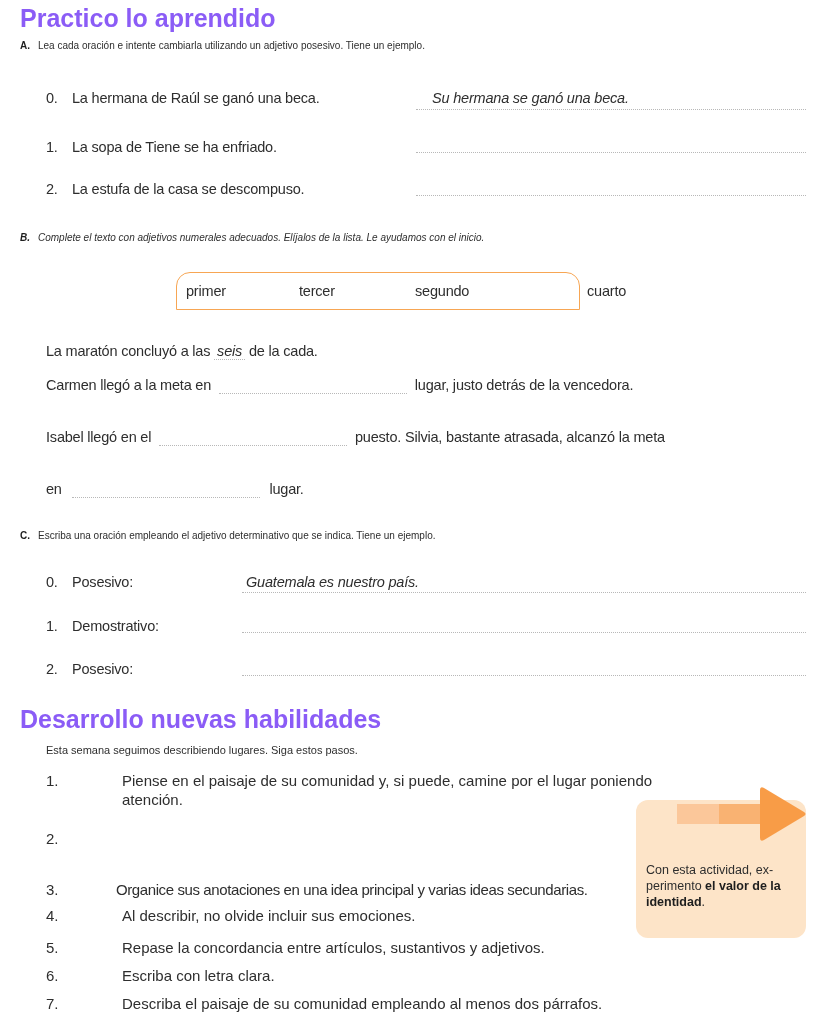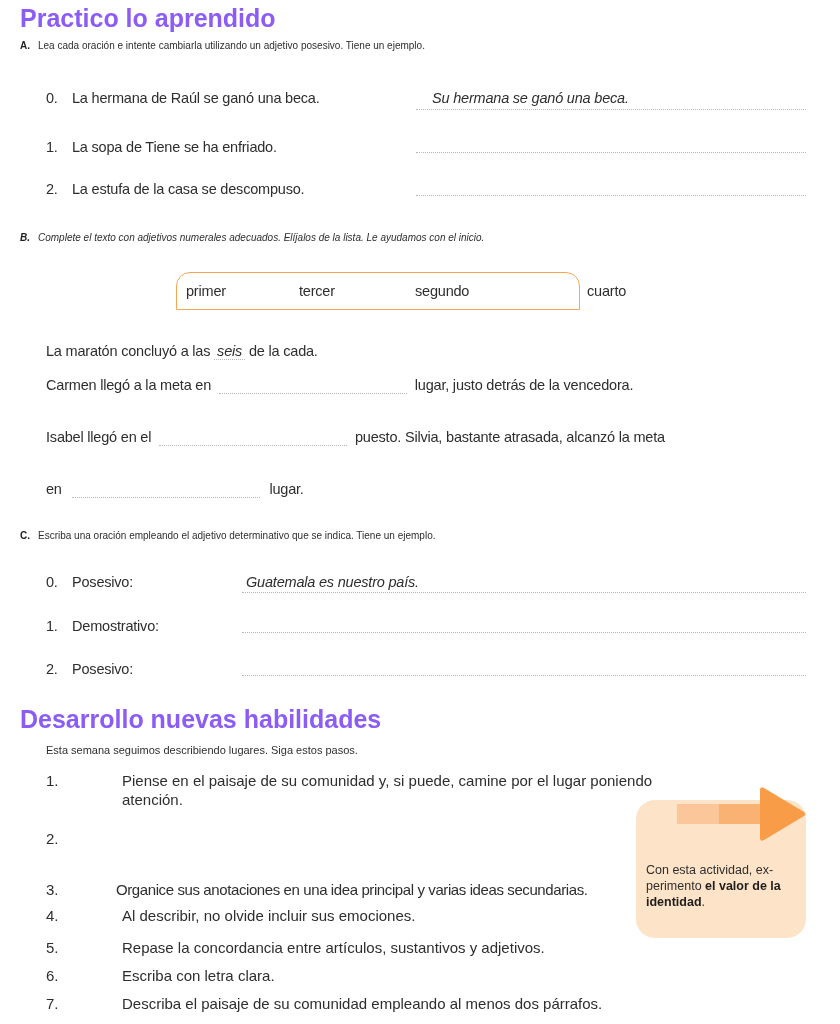--- a/index.html
+++ b/index.html
@@ -33,21 +33,21 @@
     }
     .word { position: absolute; top: 10px; font-size: 14.5px; letter-spacing: -0.2px; }
     .para { font-size: 14.5px; white-space: nowrap; letter-spacing: -0.2px; }
     .blank { display: inline-block; border-bottom: 1px dotted #b8b8b8; vertical-align: baseline; }
     .steps { font-size: 15px; line-height: 19px; }
     .step { position: absolute; left: 46px; width: 600px; }
     .step .n { position: absolute; left: 0; top: 0; }
     .step .t { position: absolute; left: 28px; top: 0; width: 580px; margin-left: 48px; }
     .callout {
       position: absolute; left: 636px; top: 800px; width: 170px; height: 138px;
-      background: #FDE4C8; border-radius: 19px;
+      background: #FDE4C8; border-radius: 12px;
     }
     .callout-text {
       position: absolute; left: 10px; top: 62px; width: 160px;
       font-size: 12.5px; line-height: 16px; color: #2e2e2e;
     }
     .callout-text b { font-weight: bold; color: #1e1e1e; }
   </style>
 </head>
 <body>
 

